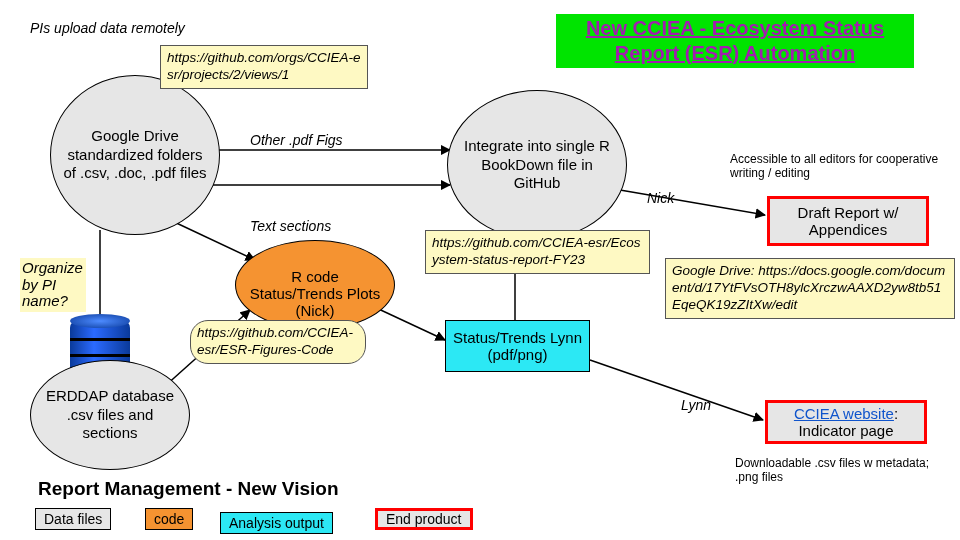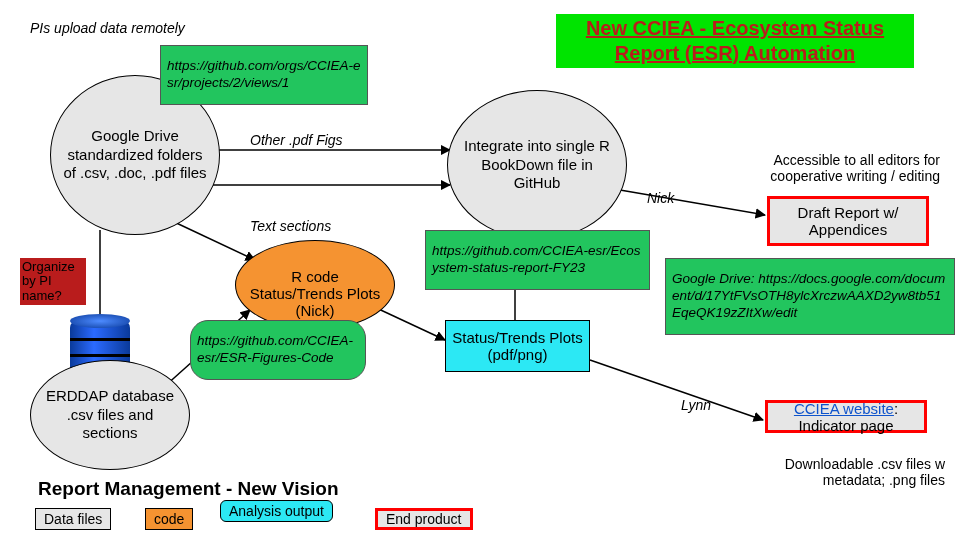--- a/index.html
+++ b/index.html
@@ -8,21 +8,21 @@
     width: 960px;
     height: 540px;
     background: #fff;
     font-family: Arial, Helvetica, sans-serif;
     position: relative;
     overflow: hidden;
   }
   .abs { position: absolute; }
   .title-banner {
     background: #00e400;
-    color: #b91c1c;
+    color: #a21caf;
     font-size: 20px;
     font-weight: bold;
     text-align: center;
     padding: 2px 4px;
     text-decoration: underline;
     line-height: 1.25;
   }
   .ellipse {
     border: 1px solid #000;
     background: #e6e6e6;
@@ -40,25 +40,25 @@
     background: #f59331;
     border-radius: 50%;
     display: flex;
     align-items: flex-end;
     justify-content: center;
     text-align: center;
     font-size: 15px;
     padding: 10px;
   }
   .note-box {
-    background: #22c55e;
+    background: #fef9c3;
     border: 1px solid #555;
     font-style: italic;
     font-size: 13.5px;
-    padding: 12px 6px;
+    padding: 4px 6px;
     line-height: 1.25;
     word-break: break-all;
   }
   .cyan-box {
     background: #2ce8f4;
     border: 1px solid #000;
     text-align: center;
     font-size: 15px;
     display: flex;
     align-items: center;
@@ -70,32 +70,33 @@
     border: 3px solid #ff0000;
     text-align: center;
     font-size: 15px;
     display: flex;
     align-items: center;
     justify-content: flex-end;
     padding: 4px;
   }
   .end-box .link { color: #0f54cc; text-decoration: underline; }
   .sticky {
-    background: #b91c1c;
-    font-size: 13px;
+    background: #fef9c3;
+    font-style: italic;
+    font-size: 15px;
     padding: 2px;
     line-height: 1.1;
   }
   .plain-italic {
     font-style: italic;
     font-size: 14px;
   }
   .caption {
-    font-size: 14px;
-    text-align: right;
+    font-size: 12px;
+    text-align: left;
   }
   .section-title {
     font-size: 19px;
     font-weight: bold;
   }
   .legend-swatch {
     border: 1px solid #000;
     font-size: 14px;
     display: flex;
     align-items: center;
@@ -182,41 +183,41 @@
   <span>ERDDAP database .csv files and sections</span>
 </div>
 
 <div class="abs ellipse-orange" style="left:235px; top:240px; width:160px; height:90px;">
   <span>R code Status/Trends Plots (Nick)</span>
 </div>
 
 <div class="abs note-box" style="left:190px; top:320px; width:176px;border-radius:18px;">https://github.com/CCIEA-esr/ESR-Figures-Code</div>
 
 <div class="abs cyan-box" style="left:445px; top:320px; width:145px; height:52px;">
-  <span>Status/Trends Plots (pdf/png)</span>
+  <span>Status/Trends Lynn (pdf/png)</span>
 </div>
 
 <div class="abs plain-italic" style="left:647px; top:190px;">Nick</div>
 
 <div class="abs caption" style="left:730px; top:152px; width:210px;">Accessible to all editors for cooperative writing / editing</div>
 
 <div class="abs end-box" style="left:767px; top:196px; width:162px; height:50px;">
   <span>Draft Report w/ Appendices</span>
 </div>
 
 <div class="abs note-box" style="left:665px; top:258px; width:290px;">Google Drive: https://docs.google.com/document/d/17YtFVsOTH8ylcXrczwAAXD2yw8tb51EqeQK19zZItXw/edit</div>
 
 <div class="abs plain-italic" style="left:681px; top:397px;">Lynn</div>
 
-<div class="abs end-box" style="left:765px; top:400px; width:162px; height:33px;">
+<div class="abs end-box" style="left:765px; top:400px; width:162px; height:44px;">
   <span>
     <span class="link">CCIEA website</span><span>: Indicator page</span>
   </span>
 </div>
 
 <div class="abs caption" style="left:735px; top:456px; width:210px;">Downloadable .csv files w metadata; .png files</div>
 
 <div class="abs section-title" style="left:38px; top:478px;">Report Management - New Vision</div>
 
 <div class="abs legend-swatch lg-grey" style="left:35px; top:508px;">Data files</div>
 <div class="abs legend-swatch lg-orange" style="left:145px; top:508px;">code</div>
-<div class="abs legend-swatch lg-cyan" style="left:220px; top:500px;border-radius:6px;">Analysis output</div>
+<div class="abs legend-swatch lg-cyan" style="left:220px; top:512px;">Analysis output</div>
 <div class="abs legend-swatch lg-end" style="left:375px; top:508px;">End product</div>
 
 </body></html>

